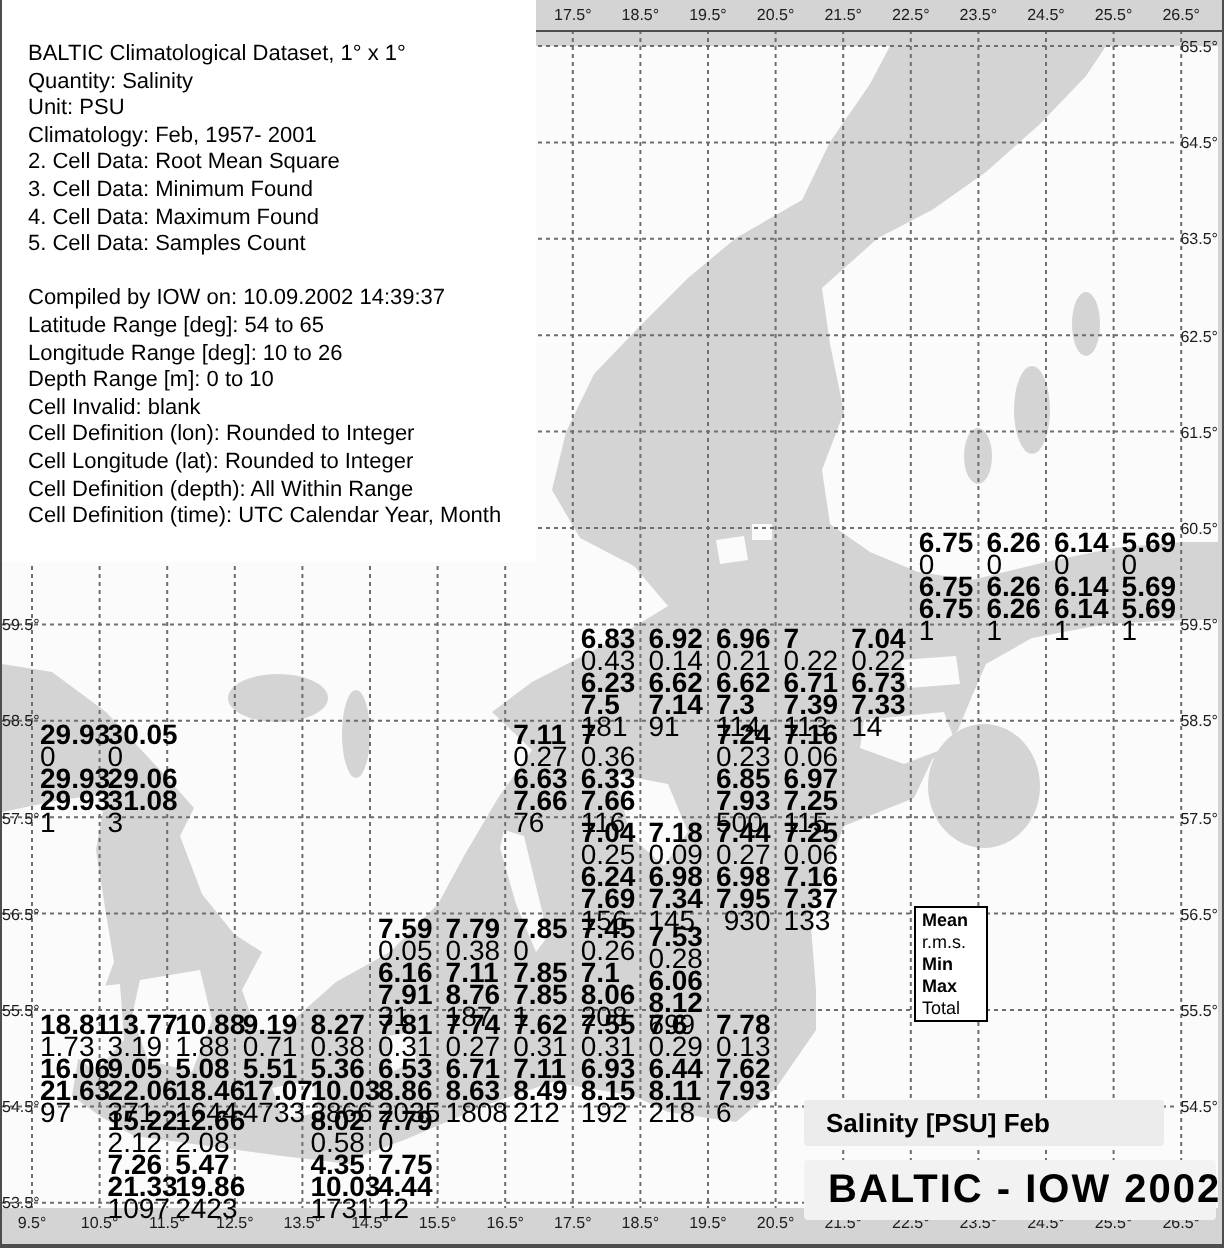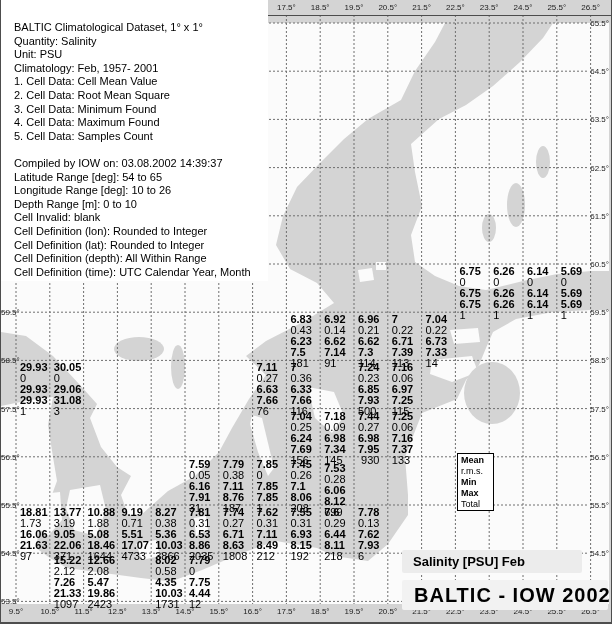--- a/index.html
+++ b/index.html
@@ -6,21 +6,21 @@
   #app{position:relative;width:612px;height:624px;overflow:hidden;background:#d4d4d4;
        font-family:"Liberation Sans",sans-serif;}
   svg{position:absolute;left:0;top:0;}
   #land-svg{z-index:1;}
   #grid-svg{z-index:2;}
   .strip{position:absolute;left:0;width:612px;background:#d4d4d4;z-index:3;}
   #strip-top{top:0;height:15px;border-bottom:1px solid #4d4d4d;}
   #strip-bottom{top:604px;height:20px;}
   .tick{position:absolute;font-size:8px;color:#1c1c1c;white-space:nowrap;z-index:4;}
   .tick.side{z-index:3;}
-  .cell{position:absolute;z-index:5;font-size:11px;line-height:11px;color:#000;white-space:nowrap;}
+  .cell{position:absolute;z-index:5;font-size:14px;line-height:11px;color:#000;white-space:nowrap;}
   .cell span{display:block;}
   .cell .b{font-weight:bold;}
   #legend-box{position:absolute;left:457px;top:453px;width:37px;height:58px;background:#ffffff;
       border:1px solid #000;z-index:6;font-size:9px;line-height:11px;padding:1px 0 0 3px;box-sizing:border-box;}
   #legend-box div.b{font-weight:bold;}
   #info-panel{position:absolute;left:0;top:0;width:268px;height:281px;background:#ffffff;z-index:7;
       font-size:11px;line-height:13.6px;color:#000;padding:21px 0 0 14px;box-sizing:border-box;white-space:nowrap;}
   #footer-sub{position:absolute;left:402px;top:550px;width:180px;height:23px;background:#ececec;z-index:6;
       font-size:13px;font-weight:bold;color:#000;line-height:23px;padding-left:11px;box-sizing:border-box;border-radius:2px;white-space:nowrap;}
   #footer-title{position:absolute;left:402px;top:580px;width:206px;height:30px;background:#f2f2f2;z-index:6;
@@ -448,33 +448,32 @@
       <div class="b">Min</div>
       <div class="b">Max</div>
       <div>Total</div>
     </div>
 
   <div id="info-panel">
       <div>BALTIC Climatological Dataset, 1° x 1°</div>
       <div>Quantity: Salinity</div>
       <div>Unit: PSU</div>
       <div>Climatology: Feb, 1957- 2001</div>
-      <div>1. Cell Data: Cell Mean Value</div>
       <div>2. Cell Data: Root Mean Square</div>
       <div>3. Cell Data: Minimum Found</div>
       <div>4. Cell Data: Maximum Found</div>
       <div>5. Cell Data: Samples Count</div>
       <div>&nbsp;</div>
-      <div>Compiled by IOW on: 03.08.2002 14:39:37</div>
+      <div>Compiled by IOW on: 10.09.2002 14:39:37</div>
       <div>Latitude Range [deg]: 54 to 65</div>
       <div>Longitude Range [deg]: 10 to 26</div>
       <div>Depth Range [m]: 0 to 10</div>
       <div>Cell Invalid: blank</div>
       <div>Cell Definition (lon): Rounded to Integer</div>
-      <div>Cell Definition (lat): Rounded to Integer</div>
+      <div>Cell Longitude (lat): Rounded to Integer</div>
       <div>Cell Definition (depth): All Within Range</div>
       <div>Cell Definition (time): UTC Calendar Year, Month</div>
     </div>
 
   <div id="footer-sub">Salinity [PSU] Feb</div>
   <div id="footer-title">BALTIC - IOW 2002</div>
 
   <div id="frame"></div>
 </div>
 

